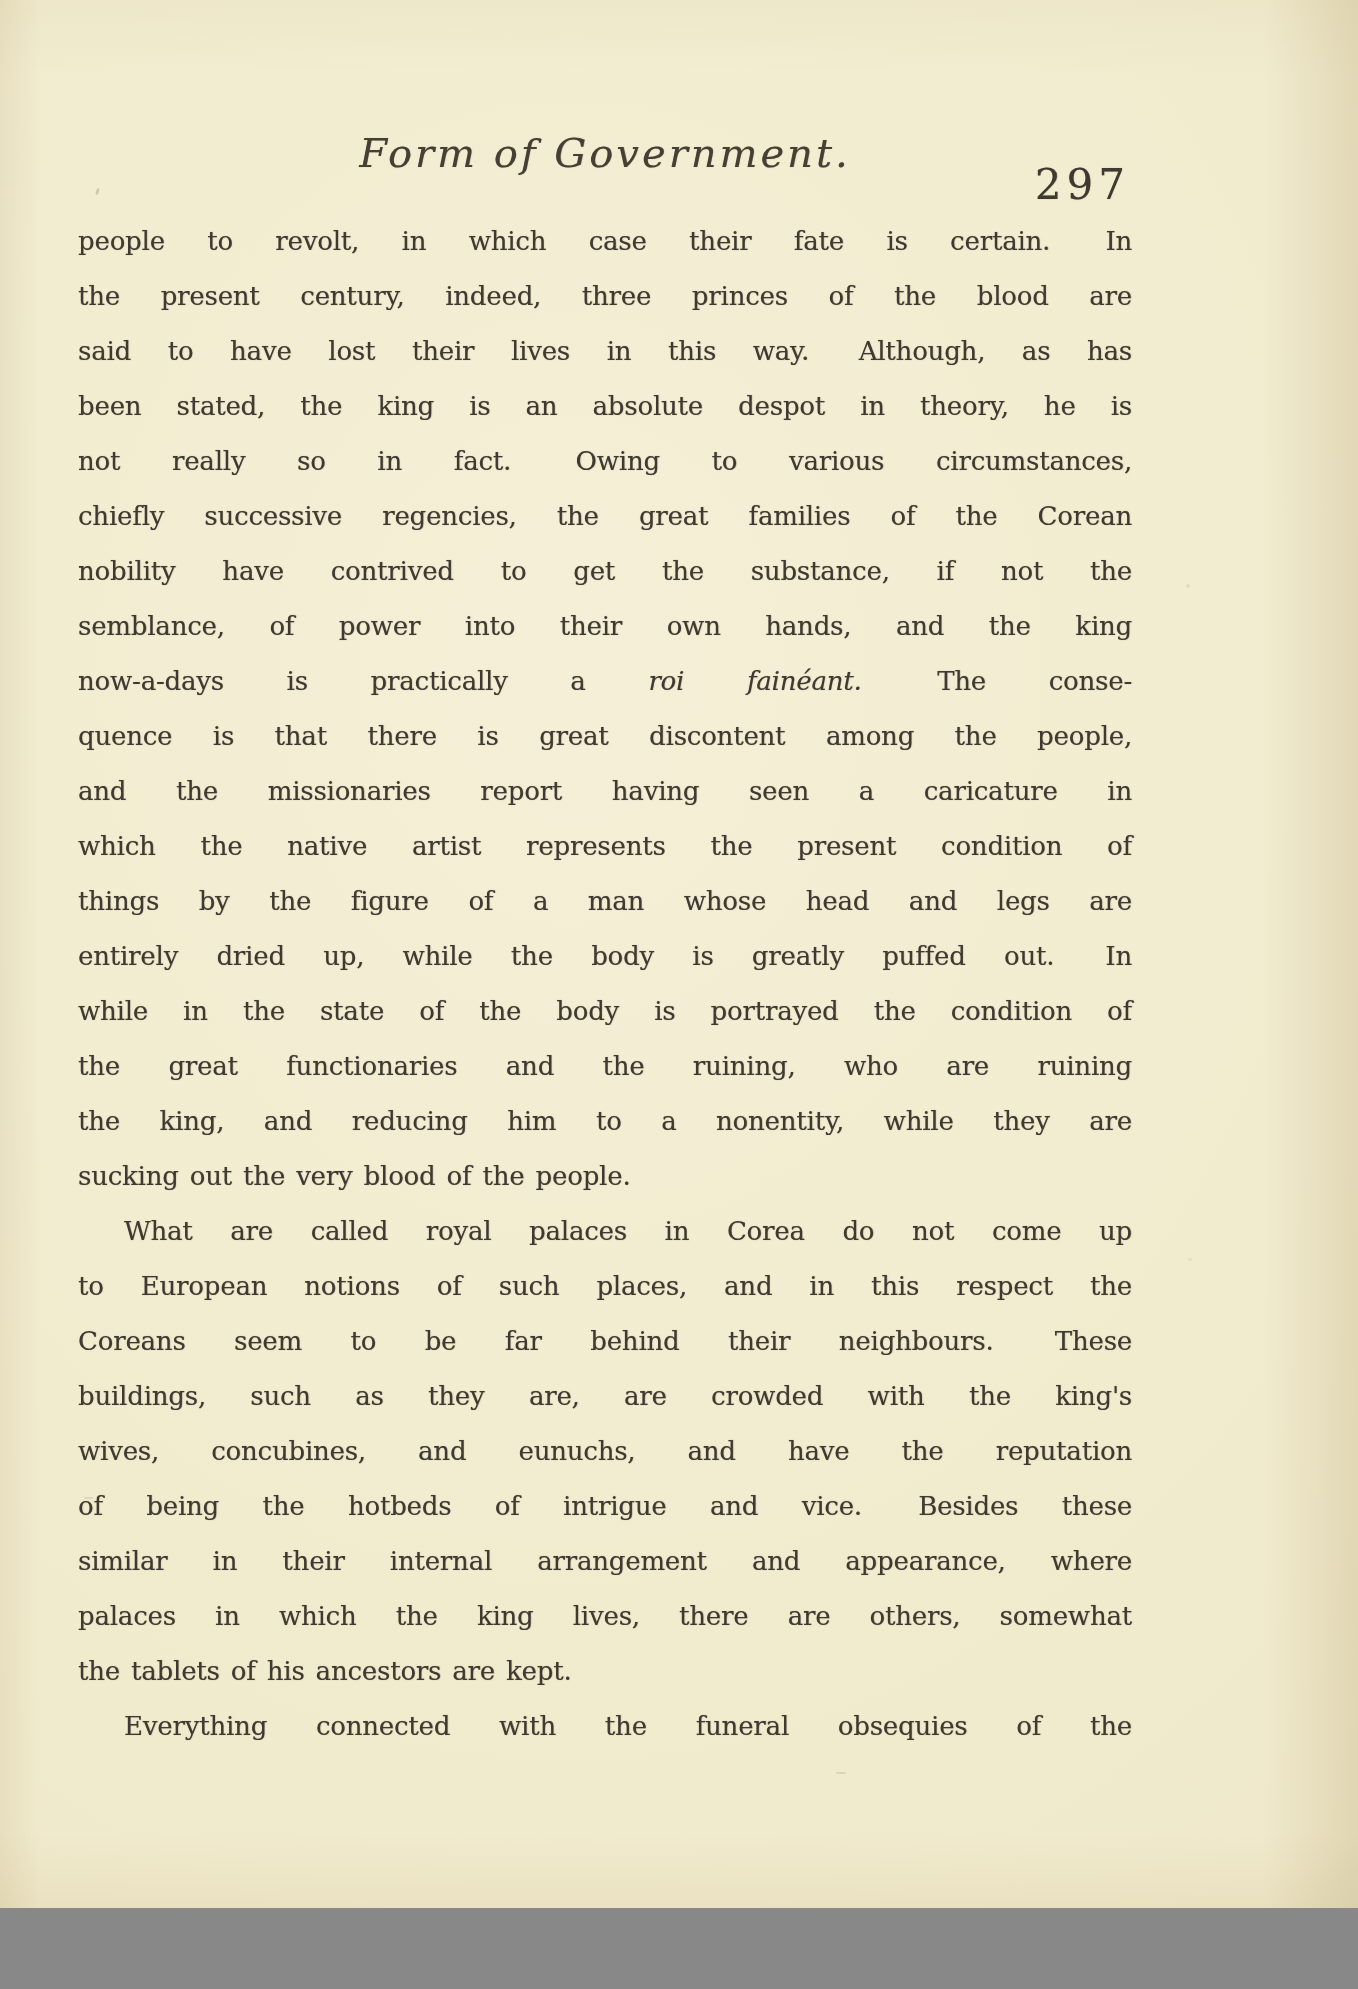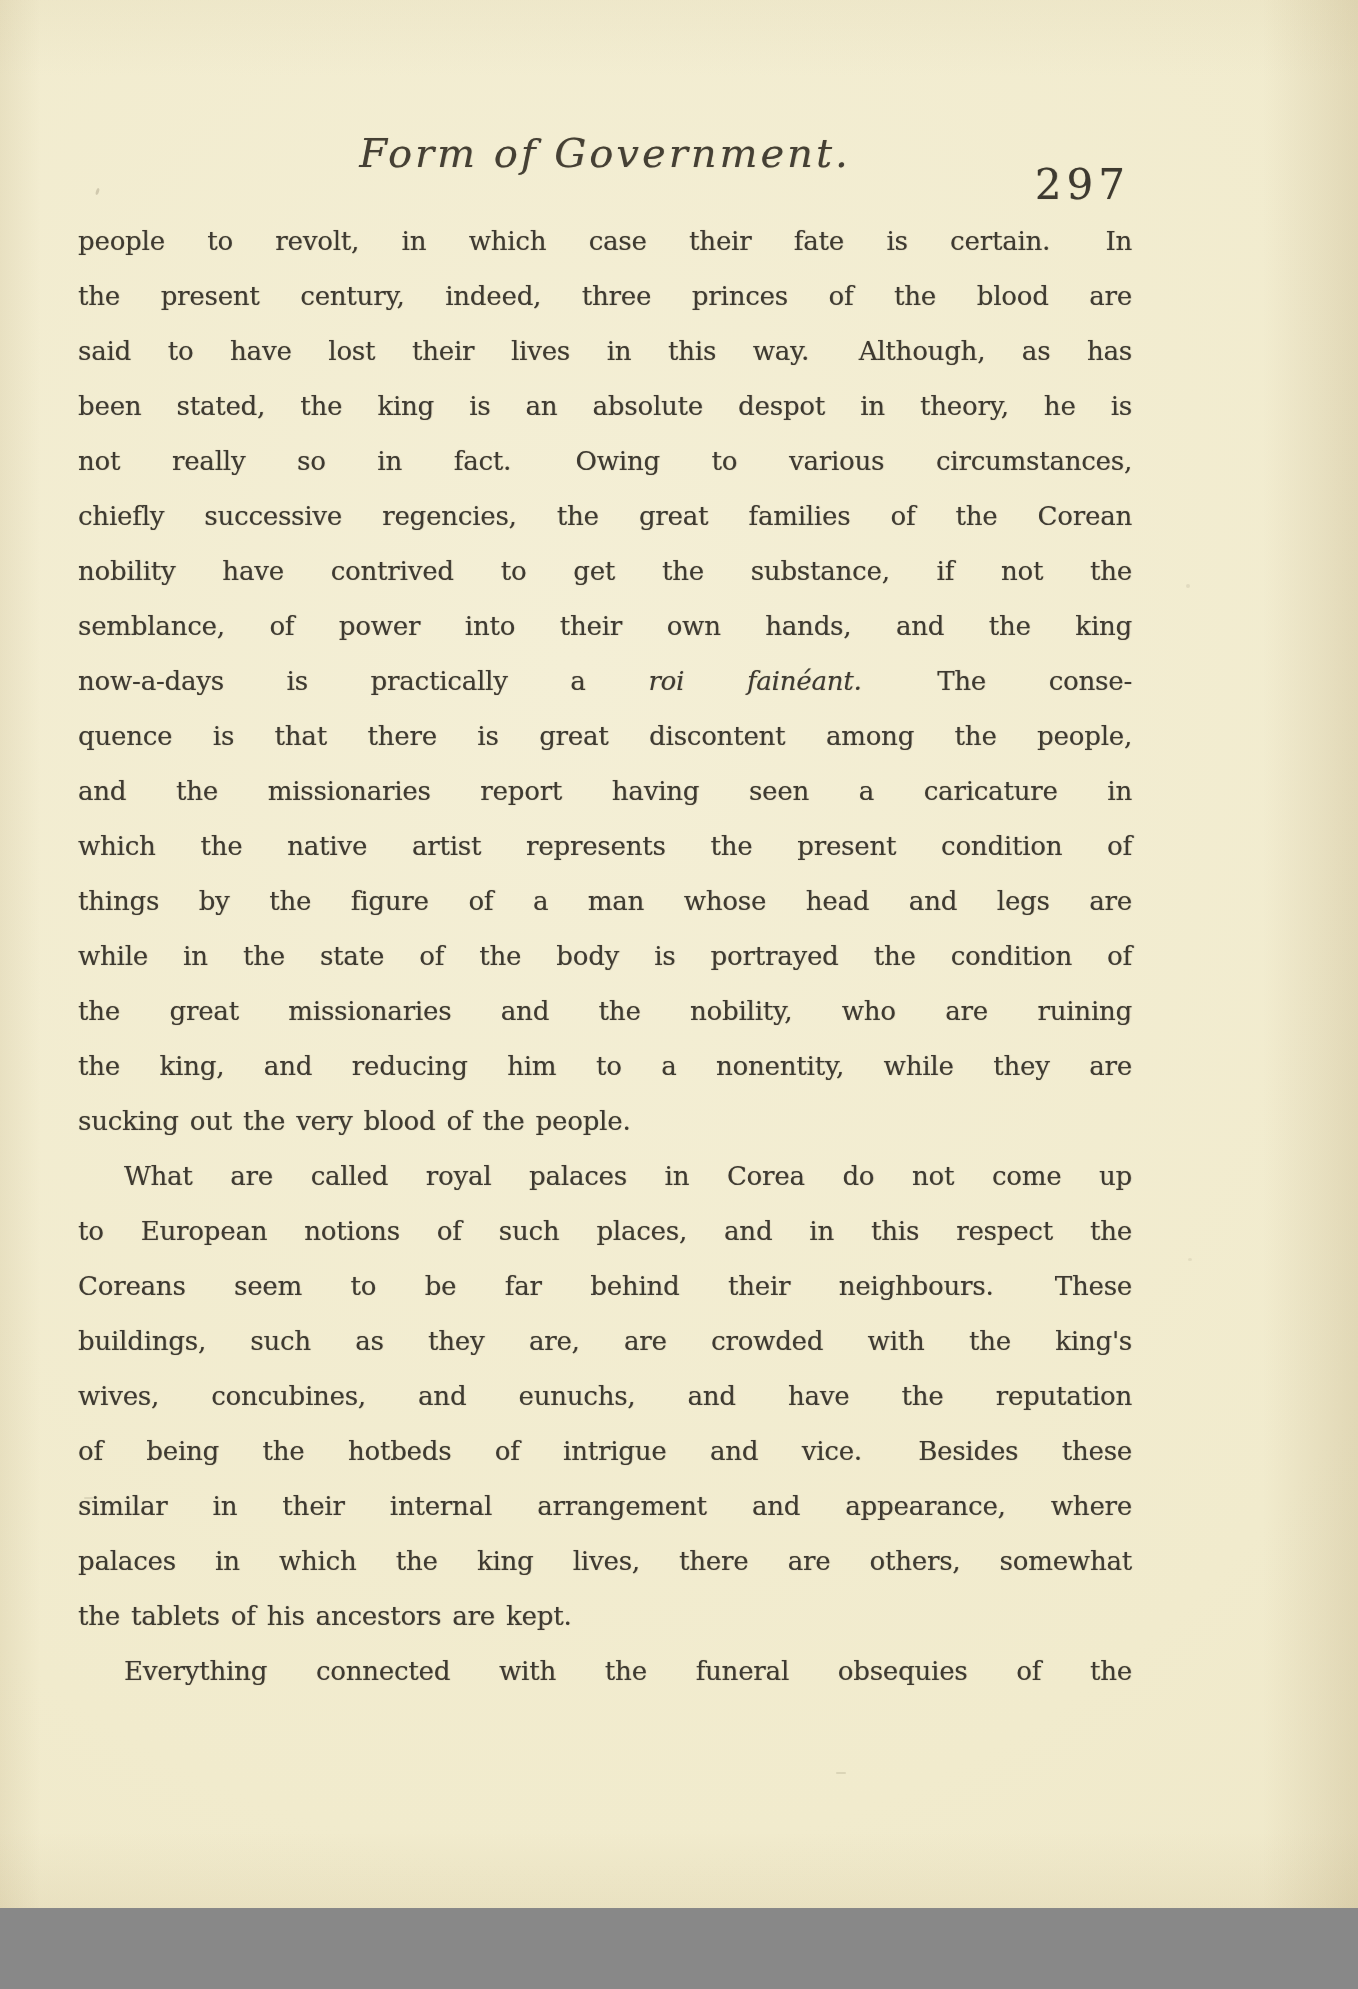--- a/index.html
+++ b/index.html
@@ -98,22 +98,23 @@
         <div class="line"><span>been stated, the king is an absolute despot in theory, he is</span></div>
         <div class="line"><span>not really so in fact.  Owing to various circumstances,</span></div>
         <div class="line"><span>chiefly successive regencies, the great families of the Corean</span></div>
         <div class="line"><span>nobility have contrived to get the substance, if not the</span></div>
         <div class="line"><span>semblance, of power into their own hands, and the king</span></div>
         <div class="line"><span>now-a-days is practically a </span><span class="em">roi fainéant.</span><span>  The conse-</span></div>
         <div class="line"><span>quence is that there is great discontent among the people,</span></div>
         <div class="line"><span>and the missionaries report having seen a caricature in</span></div>
         <div class="line"><span>which the native artist represents the present condition of</span></div>
         <div class="line"><span>things by the figure of a man whose head and legs are</span></div>
+        <div class="line"><span>entirely dried up, while the body is greatly puffed out.  In</span></div>
         <div class="line"><span>while in the state of the body is portrayed the condition of</span></div>
-        <div class="line"><span>the great missionaries and the nobility, who are ruining</span></div>
+        <div class="line"><span>the great functionaries and the ruining, who are ruining</span></div>
         <div class="line"><span>the king, and reducing him to a nonentity, while they are</span></div>
         <div class="line flush"><span>sucking out the very blood of the people.</span></div>
       </div>
       <div>
         <div class="line indent"><span>What are called royal palaces in Corea do not come up</span></div>
         <div class="line"><span>to European notions of such places, and in this respect the</span></div>
         <div class="line"><span>Coreans seem to be far behind their neighbours.  These</span></div>
         <div class="line"><span>buildings, such as they are, are crowded with the king's</span></div>
         <div class="line"><span>wives, concubines, and eunuchs, and have the reputation</span></div>
         <div class="line"><span>of being the hotbeds of intrigue and vice.  Besides these</span></div>

